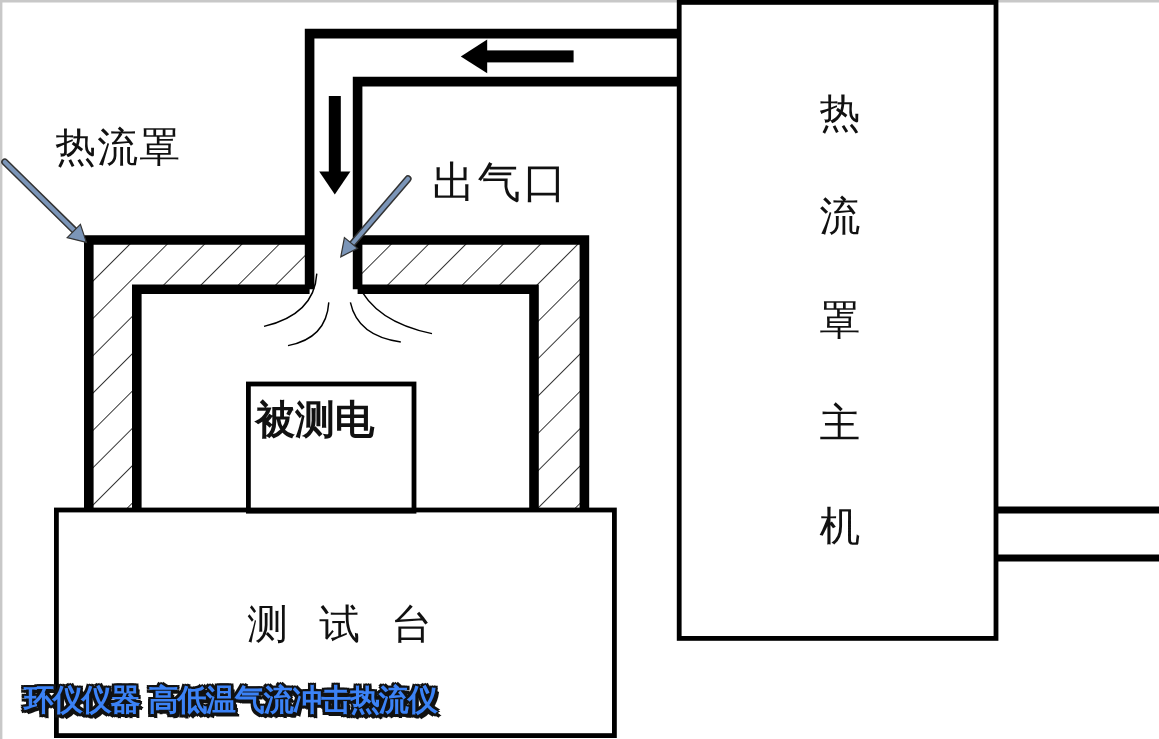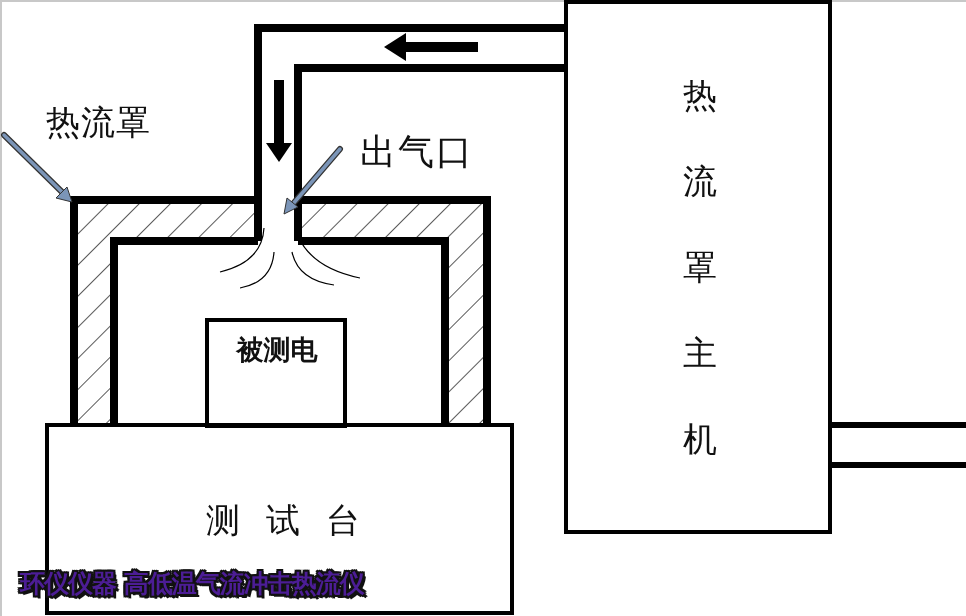--- a/index.html
+++ b/index.html
@@ -1,25 +1,25 @@
 <!DOCTYPE html>
 <html><head>
 <meta charset="utf-8">
 <style>
   html, body { margin:0; padding:0; background:#ffffff; }
   body { width:966px; height:616px; position:relative; overflow:hidden; font-family:"DejaVu Serif", serif; }
   #diagram { position:absolute; left:0; top:0; }
   .label { position:absolute; color:#111; font-family:"DejaVu Serif", serif; white-space:nowrap; }
   .lbl-hood { left:46px; top:100px; font-size:34px; letter-spacing:1px;text-align:center; }
   .lbl-outlet { left:360px; top:128px; font-size:36px; font-family:"DejaVu Sans", sans-serif; font-weight:300; letter-spacing:2px; }
-  .lbl-fixture { left:213px; top:330px; width:128px; font-size:27px; line-height:40px; text-align:center; white-space:normal; font-weight:bold; }
+  .lbl-fixture { left:213px; top:330px; width:128px; font-size:33px; line-height:40px; white-space:normal; font-weight:bold; }
   .lbl-table { left:196px; top:498px; font-size:34px; letter-spacing:26px;margin-left:10px; }
   .lbl-main { left:680px; top:70px; width:40px; font-size:34px; text-align:center; }
   .lbl-main span { display:block; height:86px; line-height:50px; }
-  .caption { position:absolute; left:20px; top:567px; font-family:"DejaVu Sans", sans-serif; font-weight:bold; font-size:25px; color:#4c1d95;
+  .caption { position:absolute; left:20px; top:567px; font-family:"DejaVu Sans", sans-serif; font-weight:bold; font-size:25px; color:#3b82f6;
     text-shadow: -2px -2px 0 #111, 2px -2px 0 #111, -2px 2px 0 #111, 2px 2px 0 #111, 0 2px 0 #111, 0 -2px 0 #111, 2px 0 0 #111, -2px 0 0 #111, 3px 3px 0 #111; letter-spacing:-1px; }
 </style>
 </head>
 <body>
 
 <svg id="diagram" width="966" height="616" viewBox="0 0 966 616" xmlns="http://www.w3.org/2000/svg">
   <defs>
     <pattern id="hatch" patternUnits="userSpaceOnUse" width="22" height="22" patternTransform="rotate(45)">
       <line x1="0" y1="0" x2="0" y2="22" stroke="#000" stroke-width="1.3"></line>
     </pattern>

